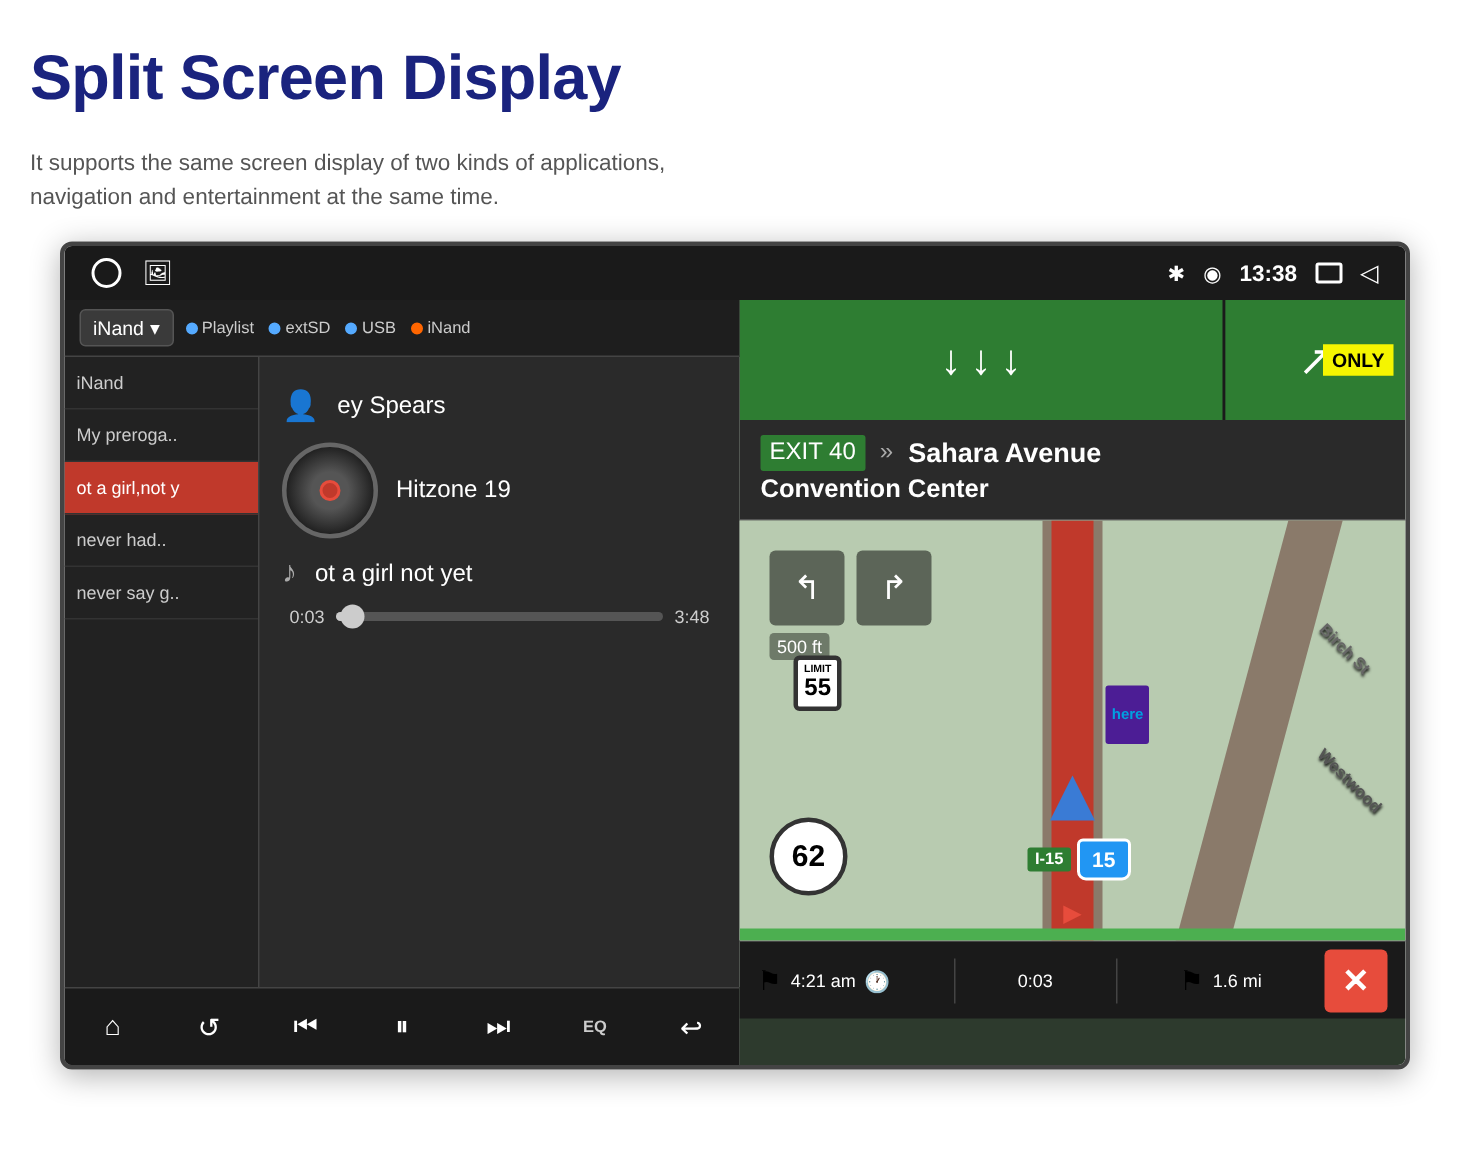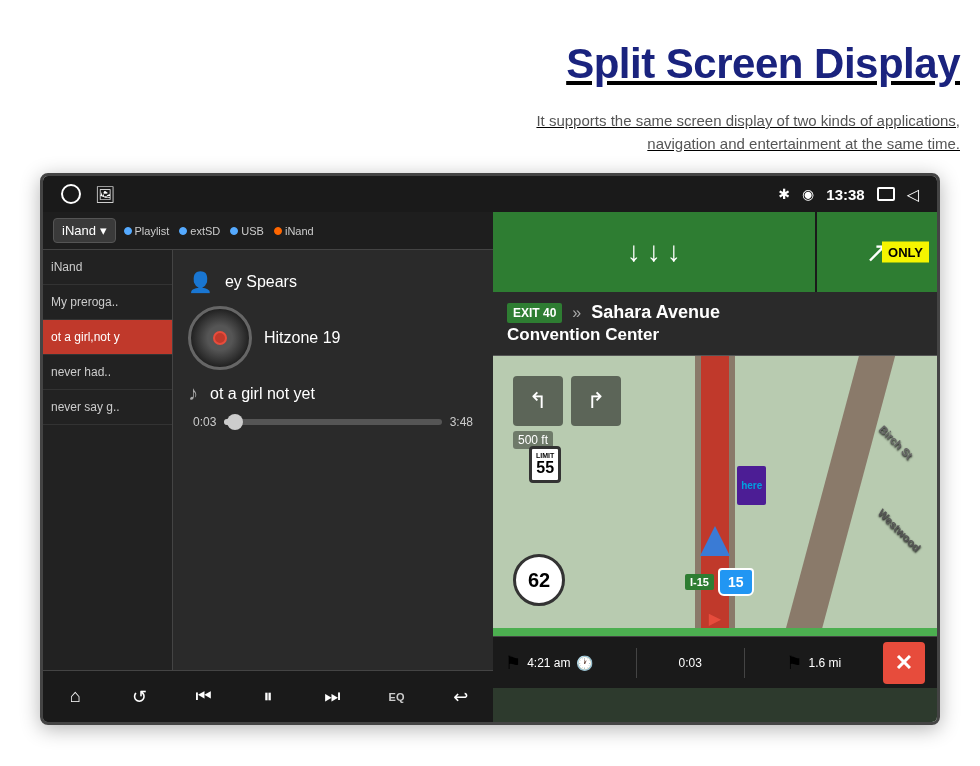--- a/index.html
+++ b/index.html
@@ -6,23 +6,22 @@
     body {
       width: 980px;
       height: 766px;
       background: #fff;
       font-family: Arial, sans-serif;
       overflow: hidden;
     }
 
     
     .header {
-      text-align: right;
-      padding: 40px 20px 18px;
-      text-decoration: underline;
+      text-align: left;
+      padding: 28px 20px 18px;
     }
     .header-title {
       font-size: 42px;
       font-weight: 900;
       color: #1a237e;
       letter-spacing: -0.5px;
     }
     .header-subtitle {
       font-size: 15px;
       color: #555;
@@ -331,22 +330,22 @@
       border-bottom: 1px solid #555;
     }
     .exit-line1 {
       display: flex;
       align-items: center;
       gap: 10px;
     }
     .exit-box {
       background: #2e7d32;
       color: #fff;
-      font-size: 12px;
-      font-weight: bold;
+      font-size: 16px;
+      font-weight: normal;
       padding: 3px 6px;
       border-radius: 2px;
     }
     .exit-text {
       color: #fff;
       font-size: 18px;
       font-weight: bold;
     }
     .exit-line2 {
       color: #fff;

